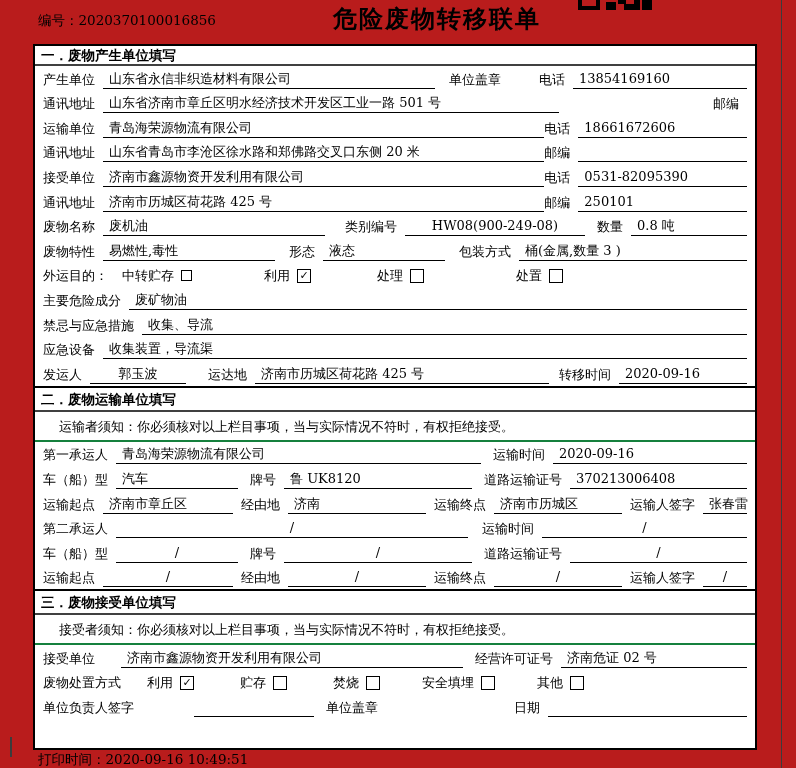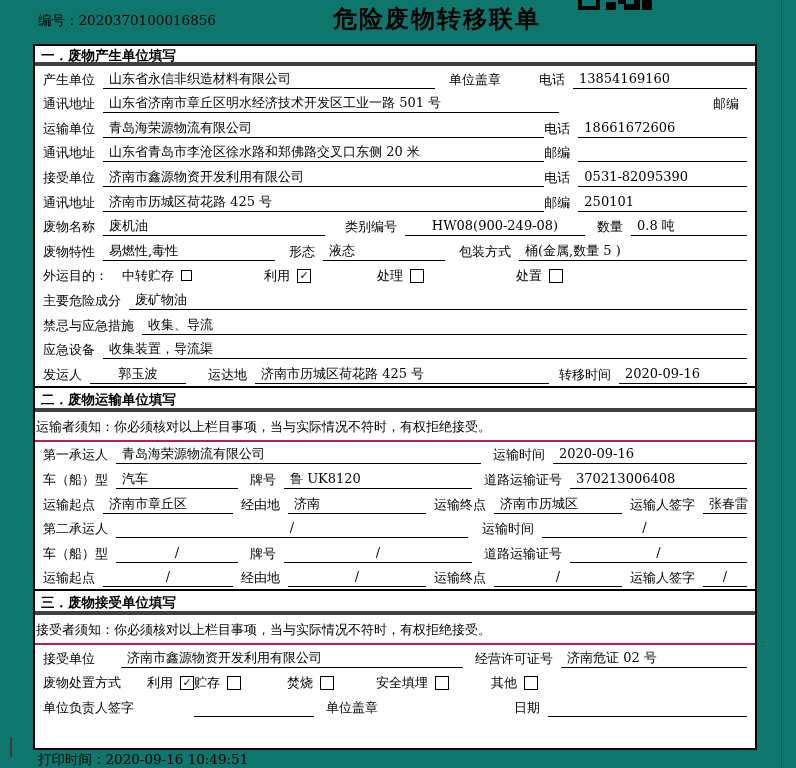--- a/index.html
+++ b/index.html
@@ -1,31 +1,31 @@
 <!DOCTYPE html>
 <html><head>
 <meta charset="utf-8">
 <style>
   html,body{margin:0;padding:0;background:#fff;}
   body{width:796px;height:768px;font-family:"DejaVu Serif","Liberation Serif",serif;font-size:13px;color:#000;}
-  .page{position:relative;width:796px;height:768px;background:#0f766e;overflow:hidden;}
+  .page{position:relative;width:796px;height:768px;background:#b91c1c;overflow:hidden;}
   .doc-no{position:absolute;left:38px;top:12px;font-size:13.5px;white-space:nowrap;}
   .title{position:absolute;left:78px;top:3px;width:718px;text-align:center;
          font-family:"DejaVu Sans","Liberation Sans",sans-serif;font-weight:bold;
          font-size:24px;letter-spacing:2px;}
   .qr{position:absolute;left:578px;top:0;}
   .artifact-right{position:absolute;left:781px;top:0;width:1px;height:768px;background:#3c3c3c;}
   .artifact-left{position:absolute;left:10px;top:737px;width:2px;height:20px;background:#3c3c3c;}
   .form{position:absolute;left:33px;top:44px;width:724px;height:706px;border:2px solid #000;
         box-sizing:border-box;display:flex;flex-direction:column;background:#fff;}
   .sh{height:20px;line-height:16px;padding:2px 6px;box-sizing:border-box;
       font-family:Liberation Sans, sans-serif;font-weight:bold;font-size:13.5px;
-      border-bottom:4px solid #404040;}
+      border-bottom:2px solid #404040;}
   .sh.mid{height:26px;border-top:2px solid #000;padding-top:4px;}
-  .notice{height:30px;line-height:26px;padding:2px 1px;box-sizing:border-box;border-bottom:2px solid #be185d;white-space:nowrap;}
+  .notice{height:30px;line-height:26px;padding:2px 24px;box-sizing:border-box;border-bottom:2px solid #15803d;white-space:nowrap;}
   .row{height:24.6px;box-sizing:border-box;display:flex;align-items:flex-end;padding:0 8px 2px;}
   .row > span{line-height:19px;white-space:nowrap;}
   .lb{margin-right:8px;}
   .v{border-bottom:1px solid #000;padding:0 6px;min-width:20px;}
   .f{flex:1;margin-top:16px;}
   .c{text-align:center;}
   .grp{display:inline-flex;align-items:center;}
   .cb{display:inline-block;width:12px;height:12px;border:1px solid #000;line-height:12px;
       text-align:center;font-size:11px;font-family:"DejaVu Sans","Liberation Sans",sans-serif;
       vertical-align:-1px;margin-left:7px;padding:0;}
@@ -109,21 +109,21 @@
       <span class="lb" style="margin-left:12px">数量</span>
       <span class="v f">0.8 吨</span>
     </div>
 
     <div class="row">
       <span class="lb">废物特性</span>
       <span class="v" style="width:160px">易燃性,毒性</span>
       <span class="lb" style="margin-left:14px">形态</span>
       <span class="v" style="width:110px">液态</span>
       <span class="lb" style="margin-left:14px">包装方式</span>
-      <span class="v f">桶(金属,数量 5 )</span>
+      <span class="v f">桶(金属,数量 3 )</span>
     </div>
 
     <div class="row">
       <span class="lb">外运目的：</span>
       <span class="grp" style="margin-left:6px">
           <span>中转贮存</span>
           <span class="cb sm"></span>
         </span>
       <span class="grp" style="margin-left:72px">
           <span>利用</span>
@@ -230,21 +230,21 @@
       <span class="v f">济南危证 02 号</span>
     </div>
 
 
     <div class="row">
       <span class="lb">废物处置方式</span>
       <span class="grp" style="margin-left:18px">
           <span>利用</span>
           <span class="cb">✓</span>
         </span>
-      <span class="grp" style="">
+      <span class="grp" style="margin-left:46px">
           <span>贮存</span>
           <span class="cb"></span>
         </span>
       <span class="grp" style="margin-left:46px">
           <span>焚烧</span>
           <span class="cb"></span>
         </span>
       <span class="grp" style="margin-left:42px">
           <span>安全填埋</span>
           <span class="cb"></span>

